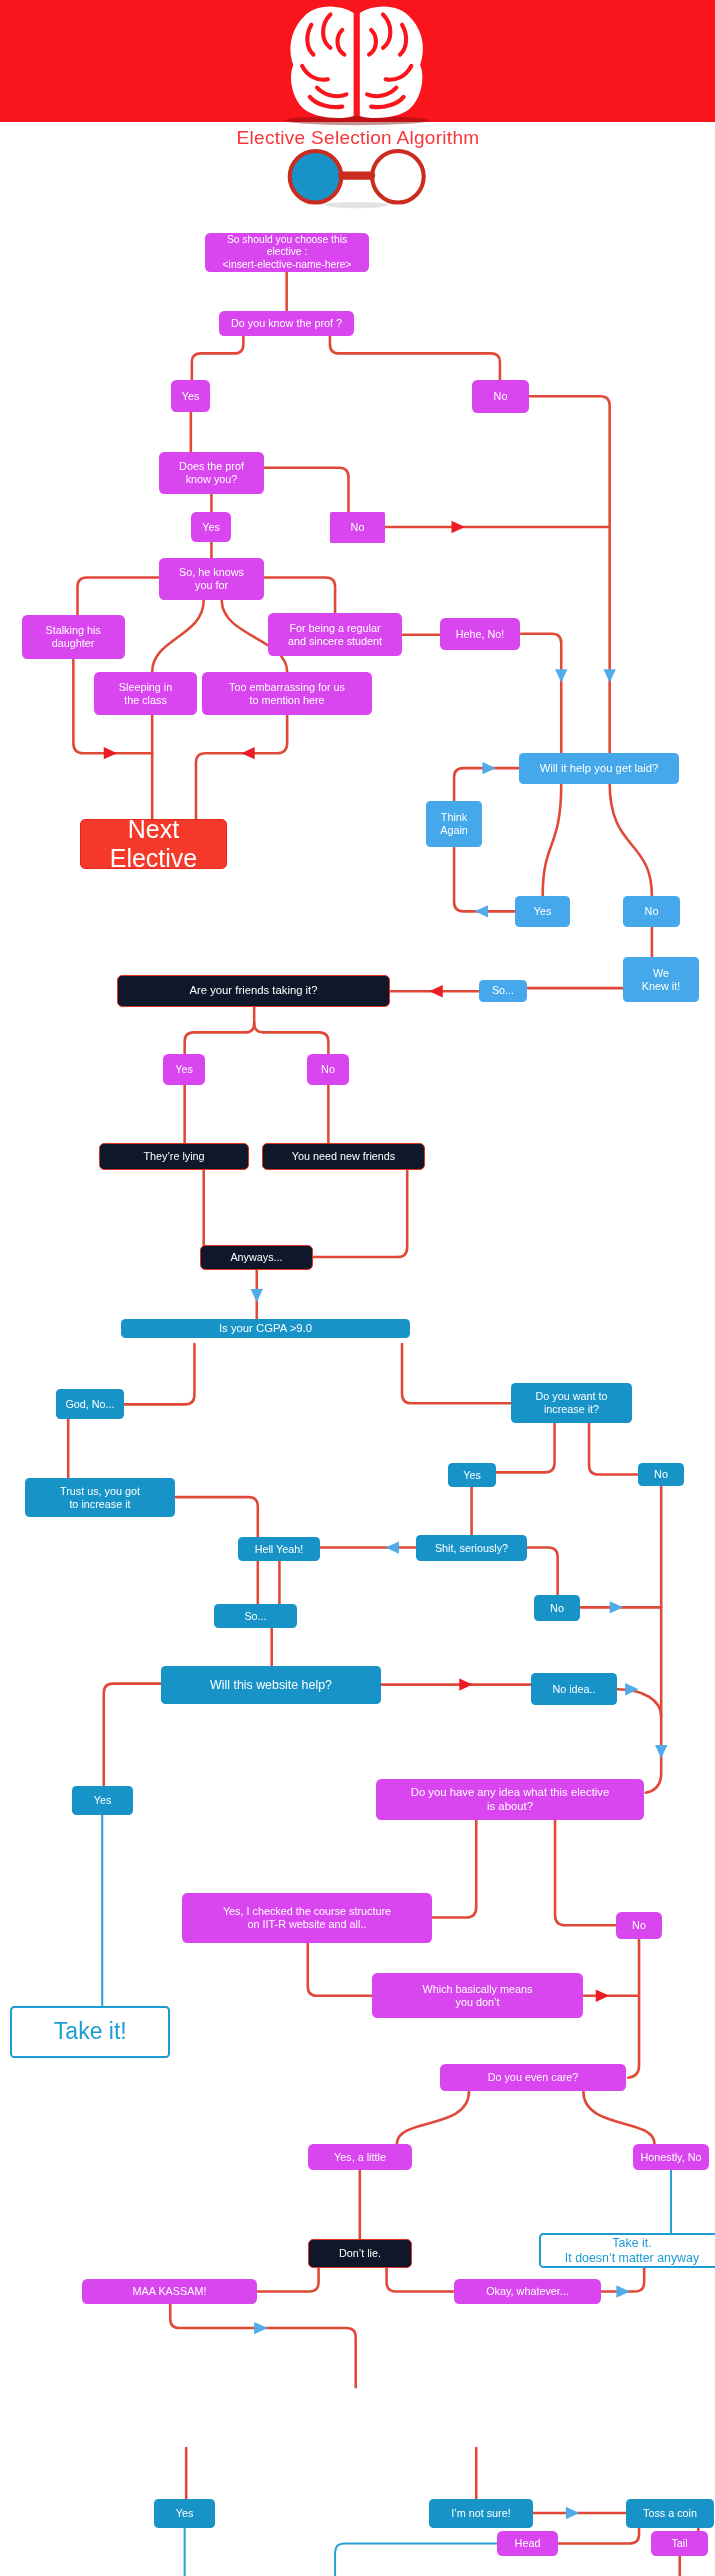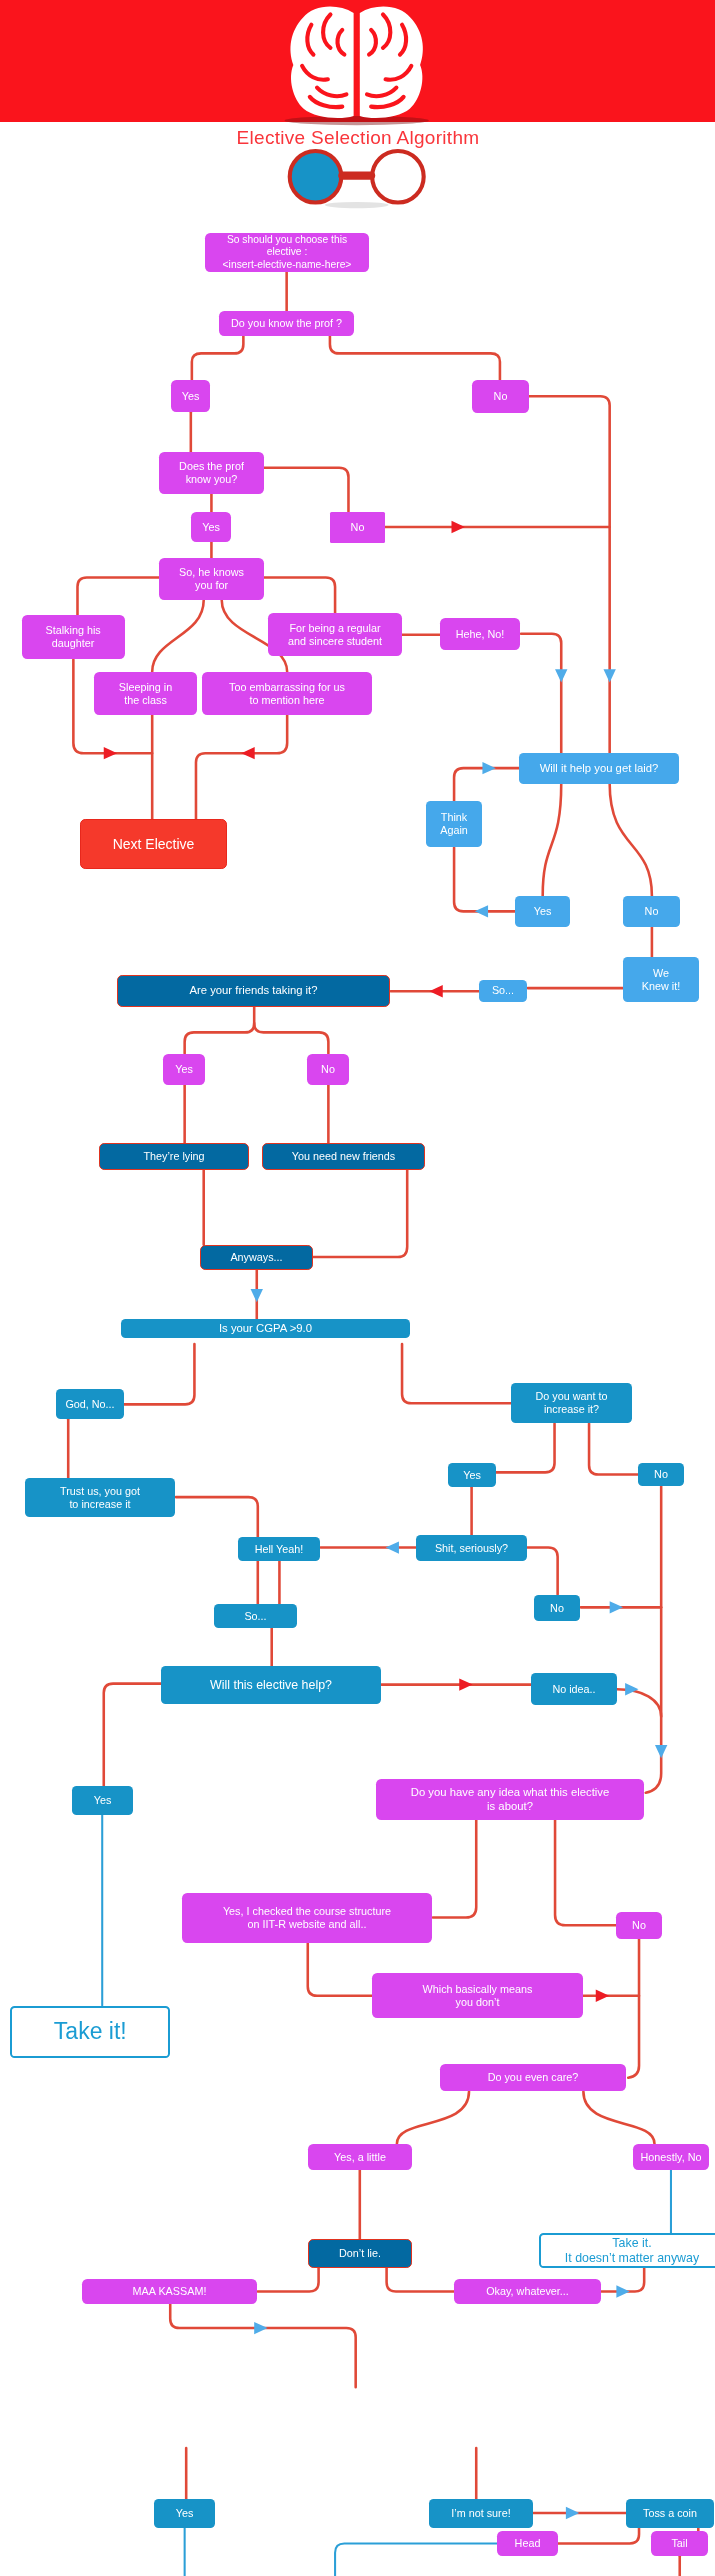--- a/index.html
+++ b/index.html
@@ -6,21 +6,21 @@
   body{width:716px;height:2716px;position:relative;font-family:"Liberation Sans",sans-serif}
   #stage{position:absolute;left:0;top:0;width:716px;height:2716px;overflow:hidden}
   .banner{position:absolute;left:0;top:0;width:716px;height:122px}
   .title{position:absolute;left:0;top:127px;width:716px;text-align:center;
          font-size:19px;font-weight:300;letter-spacing:0.3px}
   .wires{position:absolute;left:0;top:0}
   .node{position:absolute;display:flex;align-items:center;justify-content:center;
         text-align:center;color:#fff;white-space:pre-wrap;box-sizing:border-box;
         font-size:10.8px;line-height:1.18;border-radius:5.2px;padding:1px 3.1px}
   .r  {background:#d946ef}
-  .rb {background:#0369a1;border:1.5px solid #E0331F}
+  .rb {background:#0f172a;border:1.5px solid #E0331F}
   .big{background:#F5392B;border:1.5px solid #E8271C;font-weight:400}
   .lb {background:#45A8EB;border-radius:4.6px}
   .db {background:#1793C7;border-radius:4.6px}
   .wb {background:#fff;border:2.1px solid #1B9CD3;color:#1B9CD3;border-radius:4.6px}
   .sq {border-radius:1.5px}
 </style>
 </head>
 <body>
 
 <div id="stage">
@@ -172,21 +172,21 @@
 you for</div>
   <div class="node r" style="left:21.6px;top:615px;width:103px;height:44px">Stalking his
 daughter</div>
   <div class="node r" style="left:94px;top:672px;width:103px;height:43px">Sleeping in
 the class</div>
   <div class="node r" style="left:202px;top:672px;width:170px;height:43px">Too embarrassing for us
 to mention here</div>
   <div class="node r" style="left:268px;top:613px;width:134px;height:43px">For being a regular
 and sincere student</div>
   <div class="node r" style="left:440px;top:618px;width:80px;height:32px">Hehe, No!</div>
-  <div class="node big" style="left:80px;top:819px;width:147px;height:50px;font-size:14px">Next Elective</div>
+  <div class="node big" style="left:80px;top:819px;width:147px;height:50px;font-size:25px">Next Elective</div>
 
   <div class="node lb" style="left:519px;top:753px;width:160px;height:31px;font-size:11.3px">Will it help you get laid?</div>
   <div class="node lb" style="left:426px;top:801px;width:56px;height:46px">Think
 Again</div>
   <div class="node lb" style="left:515px;top:896px;width:55px;height:31px">Yes</div>
   <div class="node lb" style="left:623px;top:896px;width:57px;height:31px">No</div>
   <div class="node lb" style="left:623px;top:957px;width:76px;height:45px">We
 Knew it!</div>
   <div class="node lb" style="left:479px;top:980px;width:48px;height:21.6px">So...</div>
 
@@ -202,21 +202,21 @@
   <div class="node db" style="left:511px;top:1383px;width:121px;height:40px">Do you want to
 increase it?</div>
   <div class="node db" style="left:448px;top:1463px;width:48px;height:24px">Yes</div>
   <div class="node db" style="left:638px;top:1463px;width:46px;height:23px">No</div>
   <div class="node db" style="left:25px;top:1478px;width:150px;height:39px">Trust us, you got
 to increase it</div>
   <div class="node db" style="left:238px;top:1537px;width:82px;height:24px">Hell Yeah!</div>
   <div class="node db" style="left:416px;top:1535px;width:111px;height:26px">Shit, seriously?</div>
   <div class="node db" style="left:534px;top:1595px;width:46px;height:26px">No</div>
   <div class="node db" style="left:214px;top:1604px;width:83px;height:24px">So...</div>
-  <div class="node db" style="left:161px;top:1666px;width:220px;height:38px;font-size:12.4px">Will this elective help?</div>
+  <div class="node db" style="left:161px;top:1666px;width:220px;height:38px;font-size:12.4px">Will this website help?</div>
   <div class="node db" style="left:531px;top:1673px;width:86px;height:32px">No idea..</div>
   <div class="node db" style="left:72px;top:1786px;width:61px;height:29px">Yes</div>
 
   <div class="node r" style="left:376px;top:1779px;width:268px;height:41px;font-size:11.3px">Do you have any idea what this elective
 is about?</div>
   <div class="node r" style="left:182px;top:1893px;width:250px;height:50px">Yes, I checked the course structure
 on IIT-R website and all..</div>
   <div class="node r" style="left:616px;top:1912px;width:46px;height:27px">No</div>
   <div class="node r" style="left:372px;top:1973px;width:211px;height:45px">Which basically means
 you don’t</div>

